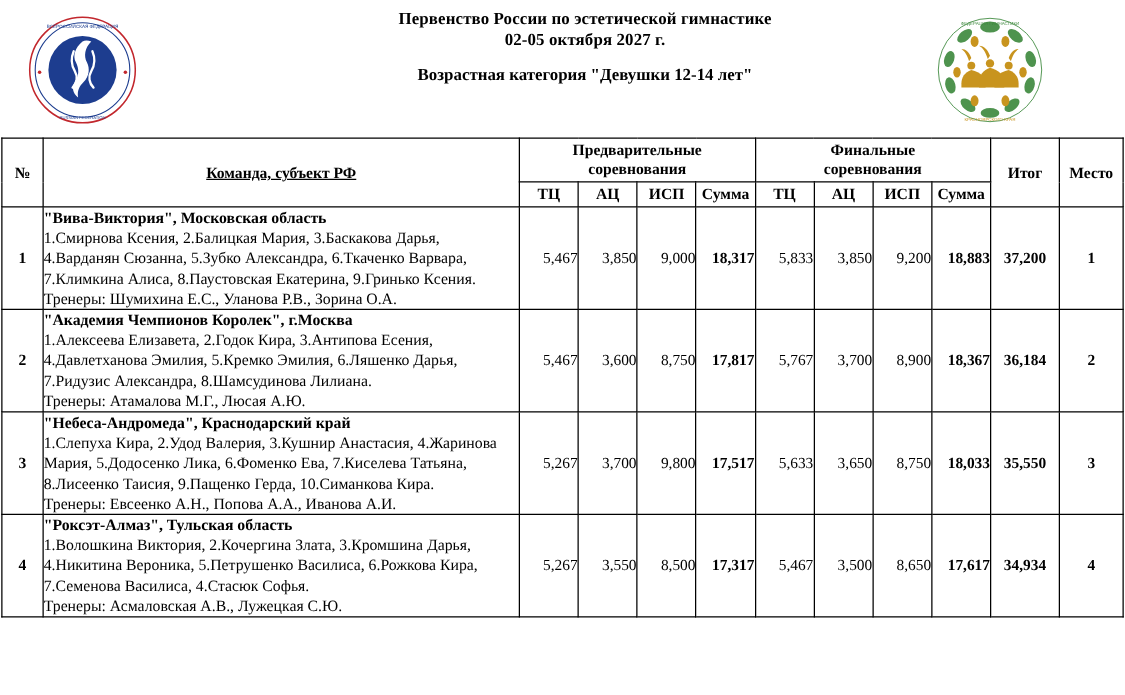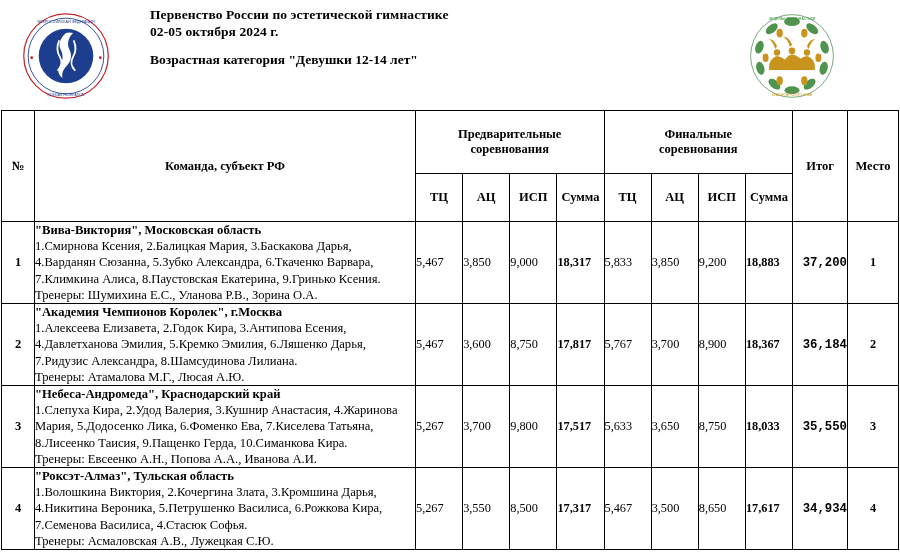--- a/index.html
+++ b/index.html
@@ -23,23 +23,24 @@
   }
 
   
   .header {
     position: relative;
     height: 110px;
     width: 900px;
   }
   .title-block {
     position: absolute;
-    left: 150px;
+    left: 168px;
     top: 6px;
     width: 600px;
+    text-align: center;
   }
   .title-line {
     font-weight: bold;
     font-size: 13.5px;
     line-height: 17px;
     letter-spacing: 0.1px;
   }
   .title-gap {
     height: 11px;
   }
@@ -69,25 +70,25 @@
   table.results td {
     border: 1px solid #000000;
     padding: 0;
     vertical-align: middle;
   }
   table.results th {
     font-weight: bold;
     text-align: center;
     font-size: 12.5px;
     line-height: 15px;
-    padding: 16px 1px;
+    padding: 2px 1px;
     margin-top: 15px;
   }
   th.th-num      { width: 30px; }
-  th.th-team     { width: 378px; }
+  th.th-team     { width: 378px; text-decoration: underline; }
   th.th-sub      { width: 47px; }
   th.th-sum      { width: 52px; }
   th.th-total    { width: 52px; }
   th.th-place    { width: 48px; }
   th.th-group    { font-size: 12.5px; }
 
   td.c-num {
     text-align: center;
     font-weight: bold;
     font-size: 12.5px;
@@ -102,31 +103,30 @@
   td.c-team .team-name {
     font-weight: bold;
     display: block;
   }
   td.c-team .athletes,
   td.c-team .coaches {
     display: block;
     font-weight: normal;
   }
   td.c-score {
-    text-align: left;
+    text-align: right;
     font-size: 12.3px;
   }
   td.c-score.bold {
     font-weight: bold;
   }
   td.c-total {
-    text-align: right;
+    text-align: center;
     font-weight: bold;
     font-size: 12.3px;
-    font-family: Liberation Mono, monospace;
   }
   td.c-place {
     text-align: center;
     font-weight: bold;
     font-size: 12.3px;
   }
 </style>
 </head>
 <body>
 
@@ -144,21 +144,21 @@
         <path d="M50 24 c-7 6 -9 13 -6 19 c3 6 3 12 -1 18 c-3 5 -2 10 3 14 c-1 -6 1 -10 5 -14 c5 -5 6 -12 3 -18 c-3 -6 -2 -13 4 -19 c-3 -1 -6 -1 -8 0 z" fill="#ffffff"></path>
         <path d="M42 33 c-3 7 -2 13 1 18 c3 5 2 11 -2 15" fill="none" stroke="#ffffff" stroke-width="2.1" stroke-linecap="round"></path>
         <path d="M59 33 c3 7 2 13 -1 18 c-3 5 -2 11 2 15" fill="none" stroke="#ffffff" stroke-width="2.1" stroke-linecap="round"></path>
         <text x="50" y="12" font-size="4.2" fill="#1d3d8f" text-anchor="middle" font-family="Liberation Sans, sans-serif">ВСЕРОССИЙСКАЯ ФЕДЕРАЦИЯ</text>
         <text x="50" y="95" font-size="3.8" fill="#1d3d8f" text-anchor="middle" font-family="Liberation Sans, sans-serif">RUSSIAN FEDERATION</text>
       </svg>
     </div>
 
     <div class="title-block">
       <div class="title-line">Первенство России по эстетической гимнастике</div>
-      <div class="title-line">02-05 октября 2024 г.</div>
+      <div class="title-line">02-05 октября 2027 г.</div>
       <div class="title-gap"></div>
       <div class="age-cat">Возрастная категория "Девушки 12-14 лет"</div>
     </div>
 
     <div class="logo logo-right">
       <svg viewBox="0 0 100 100" width="88" height="88" aria-hidden="true">
         <circle cx="50" cy="50" r="47" fill="#ffffff" stroke="#3f8a3f" stroke-width="0.8"></circle>
         <g fill="#3f8a3f" opacity="0.92">
           <ellipse cx="50" cy="11" rx="9" ry="5" transform="rotate(0 50 11)"></ellipse>
           <ellipse cx="27" cy="19" rx="8" ry="4.5" transform="rotate(-40 27 19)"></ellipse>

